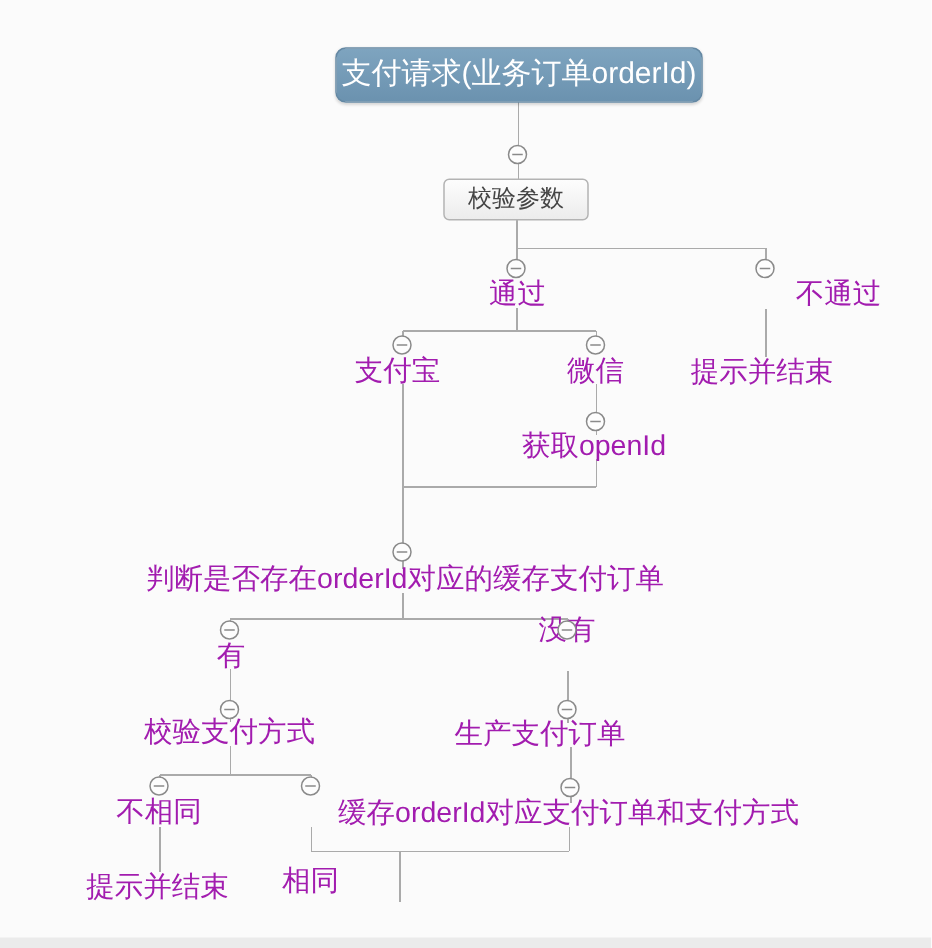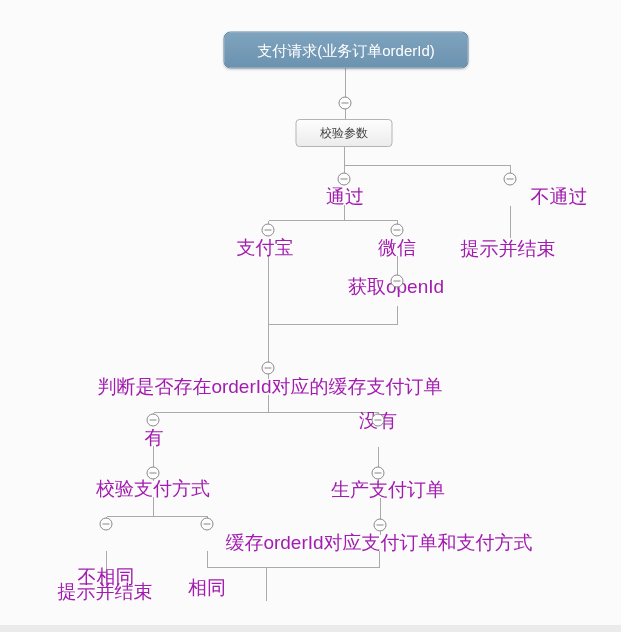--- a/index.html
+++ b/index.html
@@ -22,47 +22,47 @@
     line-height:16px;
     cursor:default;
   }
   .node-box-root{
     width:243px;height:35px;line-height:35px;
     text-align:center;
     background:linear-gradient(#7ea4bf,#6b92af);
     border:1px solid #6488a3;
     border-radius:7px;
     color:#ffffff;
-    font-size:15px;
+    font-size:20px;
     box-shadow:0 1px 2px rgba(0,0,0,0.15);
   }
   .node-box-light{
     width:95px;height:26px;line-height:26px;
     text-align:center;
     background:linear-gradient(#fdfdfd,#ececec);
     border:1px solid #b3b3b3;
     border-radius:4px;
-    font-size:12px;
+    font-size:16px;
     color:#444444;
   }
   
   .p-root{left:346px;top:50px;}
   .p-validate{left:344px;top:133px;}
   .p-pass{left:345px;top:197px;}
   .p-fail{left:511px;top:197px;margin-left:48px;}
   .p-fail-end{left:508px;top:249px;}
   .p-alipay{left:265px;top:248px;}
   .p-wechat{left:397px;top:248px;}
-  .p-openid{left:396px;top:287px;}
+  .p-openid{left:396px;top:298px;}
   .p-check{left:270px;top:387px;}
   .p-has{left:154px;top:438px;}
   .p-hasnot{left:378px;top:421px;}
   .p-verify{left:153px;top:489px;}
-  .p-create{left:388px;top:490px;}
-  .p-differ{left:106px;top:542px;margin-top:35px;}
+  .p-create{left:360px;top:490px;}
+  .p-differ{left:106px;top:542px;}
   .p-same{left:207px;top:570px;margin-top:18px;}
   .p-cache{left:379px;top:543px;}
   .p-differ-end{left:105px;top:592px;}
   .p-pay{left:279px;top:611px;margin-top:28px;}
 
   .minus{
     position:absolute;
     width:13px;height:13px;
     transform:translate(-50%,-50%);
     border:1px solid #8a8a8a;

